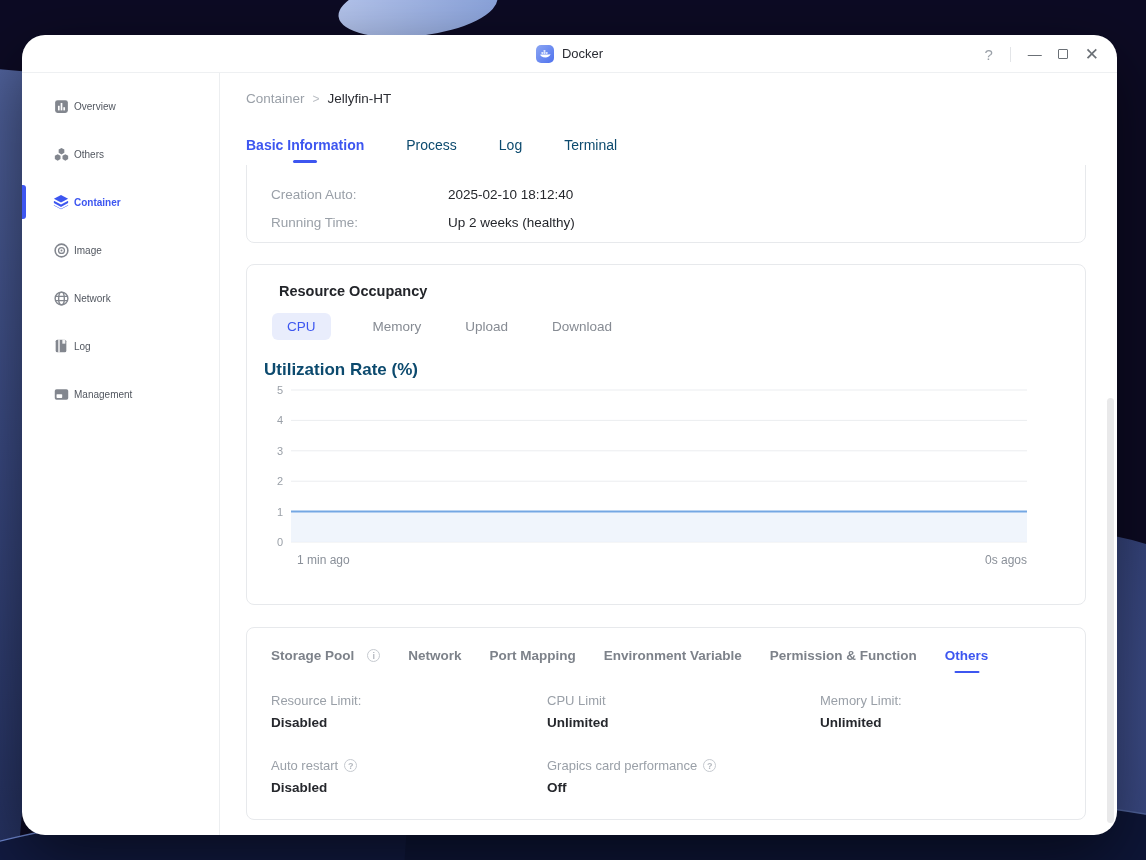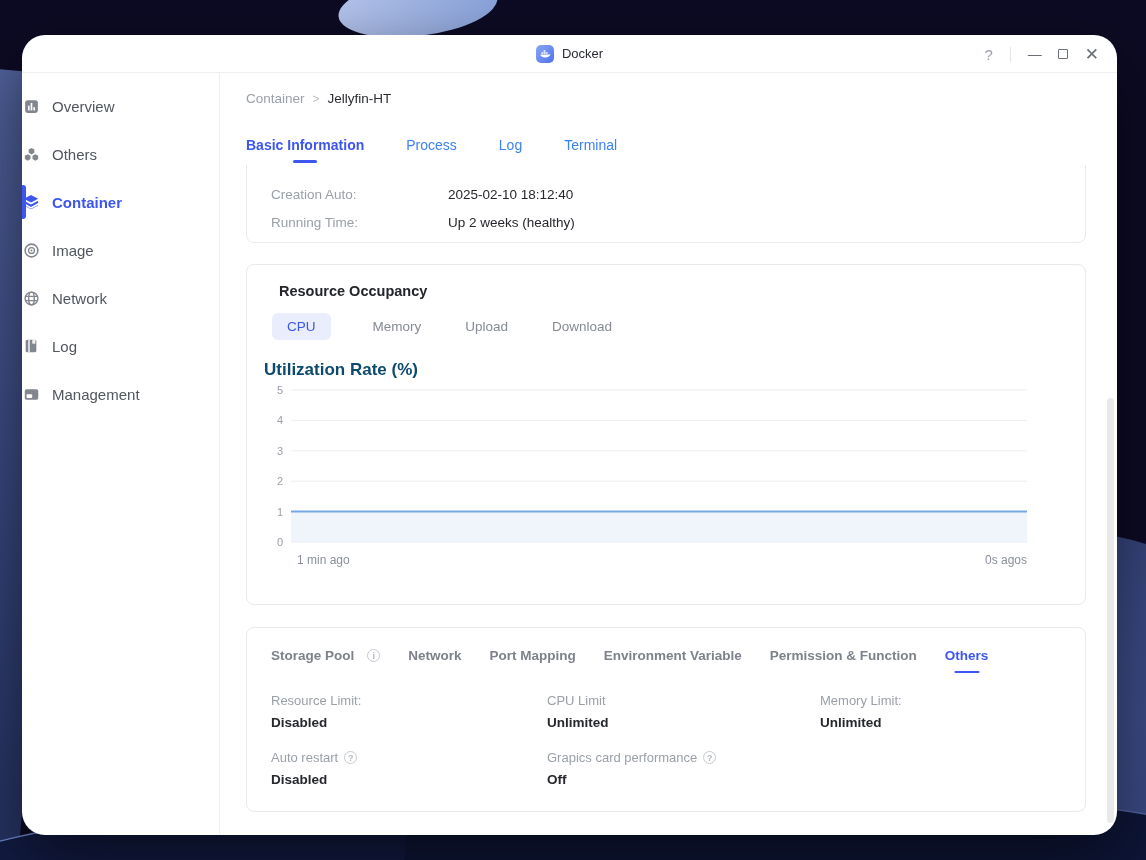--- a/index.html
+++ b/index.html
@@ -41,36 +41,36 @@
   .ctrl { color:#6b7076; font-size:15px; line-height:1; cursor:default; display:flex; align-items:center; }
   .ctrl-min { font-size:14px; letter-spacing:-1px; }
   .ctrl-max span { display:block; width:10px; height:10px; border:1.4px solid #6b7076; border-radius:1px; }
   .ctrl-close { font-size:17px; }
 
   
   .win-body { flex:1; display:flex; min-height:0; position:relative; }
 
   
   .sidebar { width:198px; flex:0 0 198px; border-right:1px solid #eceef0; padding-top:9px; }
-  .side-item { height:48px; display:flex; align-items:center; gap:12px;
-    font-size:15px; font-weight:500; color:#51565f; position:relative; cursor:pointer; }
+  .side-item { height:48px; display:flex; align-items:center; padding-left:30px; gap:4px;
+    font-size:10px; font-weight:500; color:#51565f; position:relative; cursor:pointer; }
   .side-item .sicon { width:18px; height:18px; display:flex; align-items:center; justify-content:center; }
   .side-item.active { color:#3d56f0; font-weight:700; }
   .side-item.active::before { content:""; position:absolute; left:0; top:7px; width:4px; height:34px;
     background:#3d56f0; border-radius:0 3px 3px 0; }
 
   
   .main { flex:1; padding:0 31px 0 26px; display:flex; flex-direction:column; min-width:0; }
   .breadcrumb { margin-top:18px; font-size:13.5px; display:flex; align-items:center; gap:8px; }
   .bc-parent { color:#9aa0a8; cursor:pointer; }
   .bc-sep { color:#b9bdc3; font-size:12px; }
   .bc-current { color:#2b2d33; font-weight:500; }
 
   .page-tabs { margin-top:31px; display:flex; gap:42px; }
-  .ptab { font-size:14px; font-weight:500; color:#3b82f6; padding-bottom:12px; position:relative; cursor:pointer; }
+  .ptab { font-size:14px; font-weight:500; color:#0c4a6e; padding-bottom:12px; position:relative; cursor:pointer; }
   .ptab.active { color:#3d56f0; font-weight:700; }
   .ptab.active::after { content:""; position:absolute; left:50%; transform:translateX(-50%);
     bottom:2px; width:24px; height:3px; border-radius:2px; background:#3d56f0; }
 
   .scroll-area { flex:1; overflow:hidden; position:relative; }
 
   .card { border:1px solid #e7e9ec; border-radius:8px; background:#fff; }
 
   
   .card-info { margin-top:-26px; padding:40px 24px 6px; }
@@ -90,21 +90,21 @@
   
   .card-details { margin-top:22px; padding:20px 24px 24px; }
   .detail-tabs { display:flex; gap:28px; align-items:center; }
   .dtab { font-size:13.5px; font-weight:600; color:#7d828a; position:relative; padding-bottom:8px; cursor:pointer;
     display:flex; align-items:center; gap:13px; }
   .dtab.active { color:#3d56f0; }
   .dtab.active::after { content:""; position:absolute; left:50%; transform:translateX(-50%);
     bottom:-2px; width:25px; height:2.5px; border-radius:2px; background:#3d56f0; }
   .qicon { width:13px; height:13px; border:1.2px solid #c6cad0; border-radius:50%; color:#b5b9c0;
     font-size:9px; display:inline-flex; align-items:center; justify-content:center; font-weight:700; }
-  .fields-grid { margin-top:22px; display:grid; grid-template-columns:276px 273px 1fr; row-gap:20px; }
+  .fields-grid { margin-top:22px; display:grid; grid-template-columns:276px 273px 1fr; row-gap:28px; }
   .field-label { font-size:13px; color:#9aa0a8; display:flex; align-items:center; gap:6px; }
   .field-value { margin-top:7px; font-size:13.5px; font-weight:700; color:#26282d; }
 
   
   .scrollbar-thumb { position:absolute; right:3px; top:325px; width:7px; height:425px;
     background:#e9e9ea; border-radius:4px; z-index:5; }
 
   svg text { font-family:"Liberation Sans","DejaVu Sans",sans-serif; }
 </style>
 </head>

